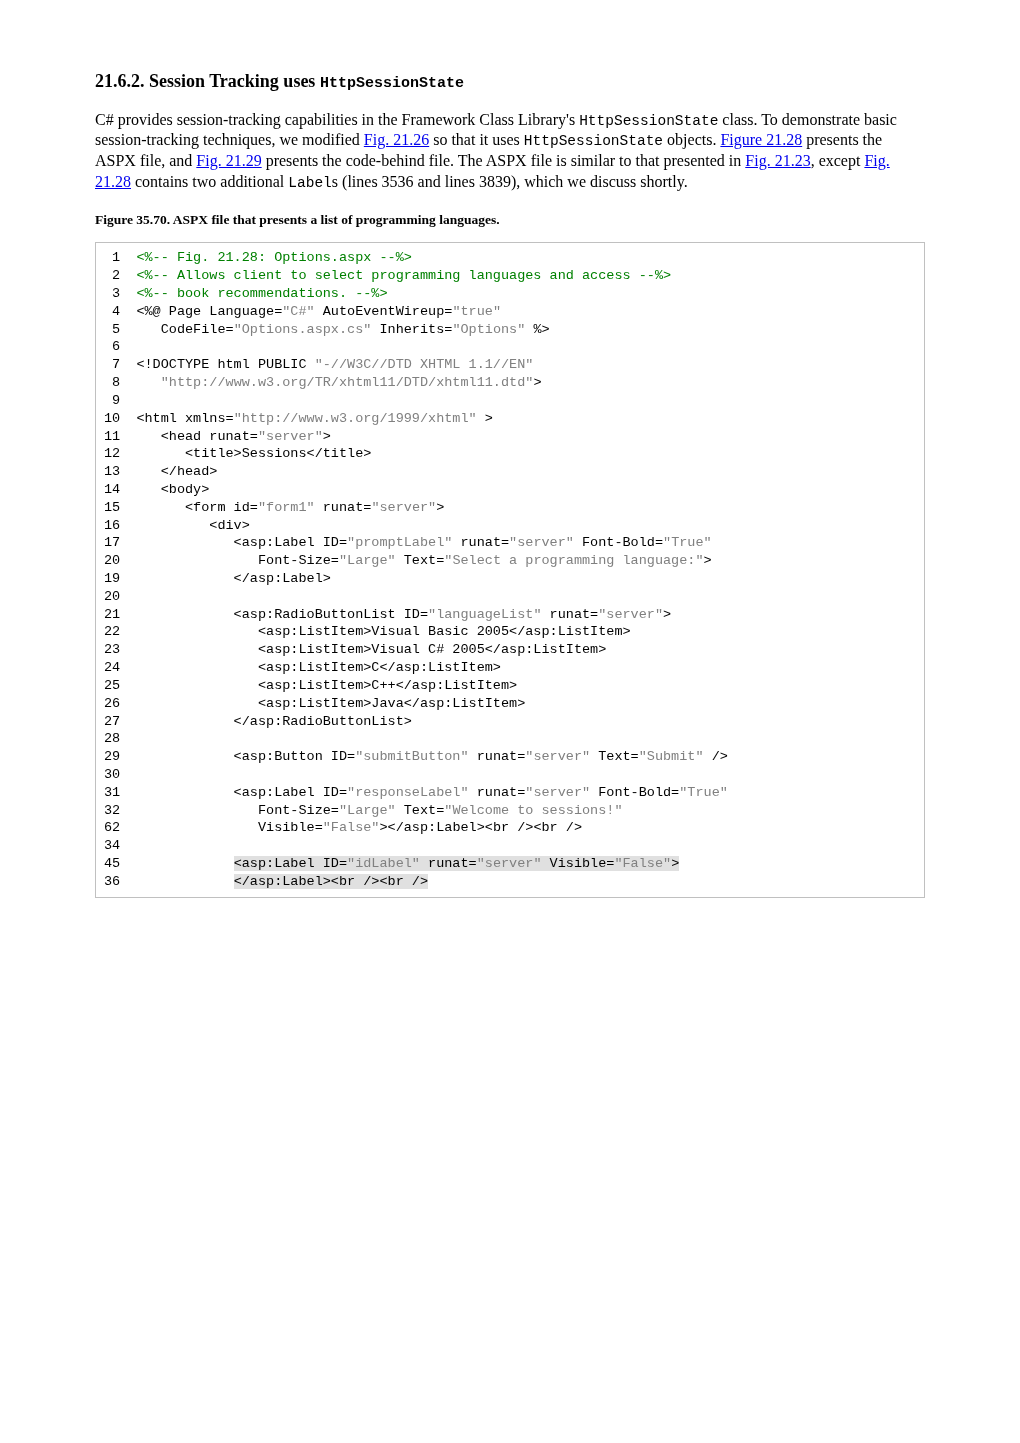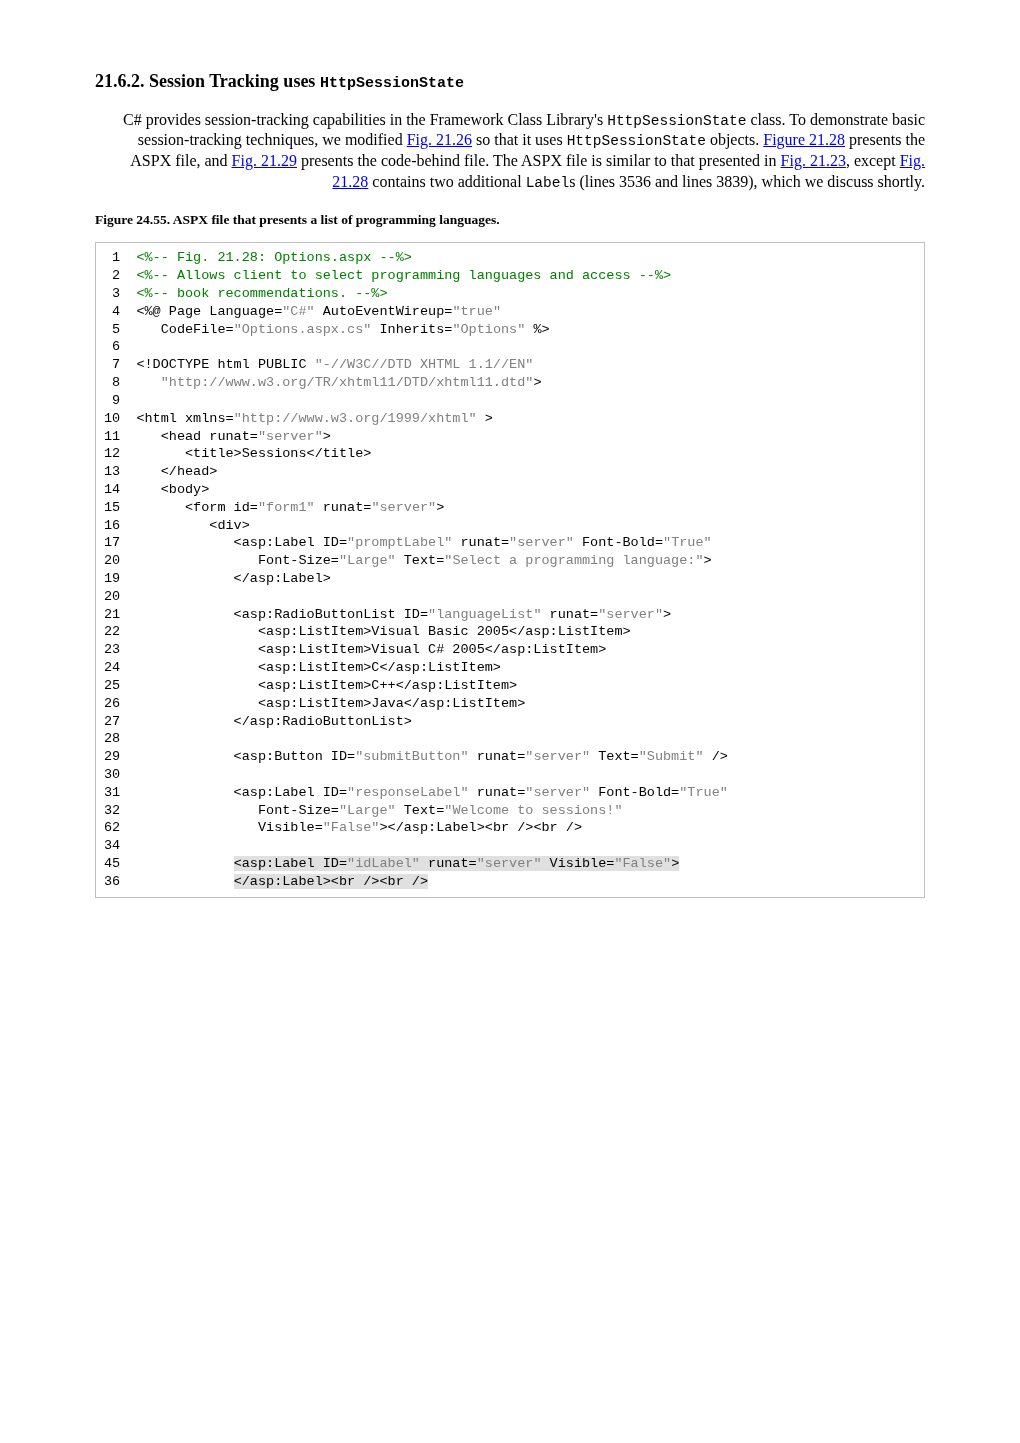--- a/index.html
+++ b/index.html
@@ -17,21 +17,20 @@
     margin: 0 0 16px 0;
   }
   h3 .mono-small {
     font-family: "Courier New", Courier, monospace;
     font-size: 15px;
     font-weight: bold;
   }
   p.body-text {
     margin: 0 0 16px 0;
     font-size: 16px;
-    text-align: right;
   }
   p.body-text .mono-inline {
     font-family: "Courier New", Courier, monospace;
     font-size: 14.5px;
   }
   a {
     color: #0000EE;
     text-decoration: underline;
   }
   .figure-caption {
@@ -57,21 +56,21 @@
 <body>
 
 <h3>
   <span>21.6.2. Session Tracking uses </span><span class="mono-small">HttpSessionState</span>
 </h3>
 
 <p class="body-text">
 <span>C# provides session-tracking capabilities in the Framework Class Library's </span><span class="mono-inline">HttpSessionState</span><span> class. To demonstrate basic session-tracking techniques, we modified </span><a href="#">Fig. 21.26</a><span> so that it uses </span><span class="mono-inline">HttpSessionState</span><span> objects. </span><a href="#">Figure 21.28</a><span> presents the ASPX file, and </span><a href="#">Fig. 21.29</a><span> presents the code-behind file. The ASPX file is similar to that presented in </span><a href="#">Fig. 21.23</a><span>, except </span><a href="#">Fig. 21.28</a><span> contains two additional </span><span class="mono-inline">Label</span><span>s (lines 3536 and lines 3839), which we discuss shortly.</span>
 </p>
 
-<p class="figure-caption">Figure 24.55. ASPX file that presents a list of programming languages.</p>
+<p class="figure-caption">Figure 35.70. ASPX file that presents a list of programming languages.</p>
 
 <div class="code-box"><span> 1  </span><span class="green">&lt;%-- Fig. 21.28: Options.aspx --%&gt;</span>
 <span> 2  </span><span class="green">&lt;%-- Allows client to select programming languages and access --%&gt;</span>
 <span> 3  </span><span class="green">&lt;%-- book recommendations. --%&gt;</span>
 <span> 4  &lt;%@ Page Language=</span><span class="light">"C#"</span><span> AutoEventWireup=</span><span class="light">"true"</span>
 <span> 5     CodeFile=</span><span class="light">"Options.aspx.cs"</span><span> Inherits=</span><span class="light">"Options"</span><span> %&gt;</span>
 <span> 6</span>
 <span> 7  &lt;!DOCTYPE html PUBLIC </span><span class="light">"-//W3C//DTD XHTML 1.1//EN"</span>
 <span> 8     </span><span class="light">"http://www.w3.org/TR/xhtml11/DTD/xhtml11.dtd"</span><span>&gt;</span>
 <span> 9</span>

